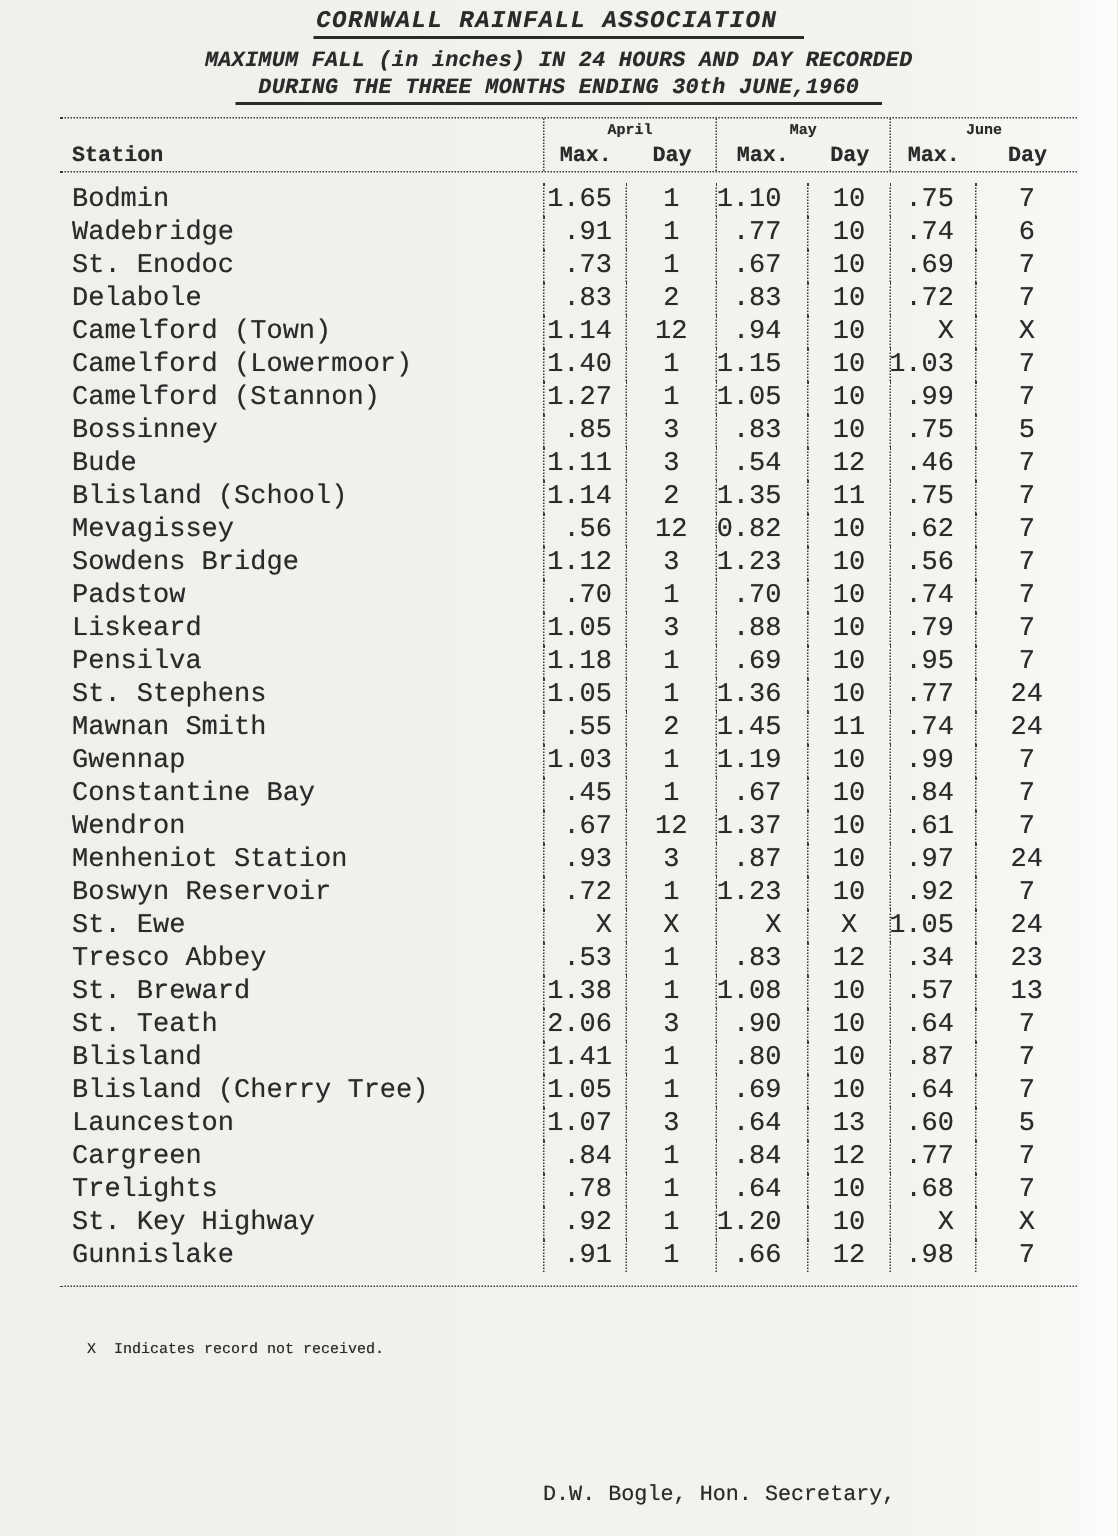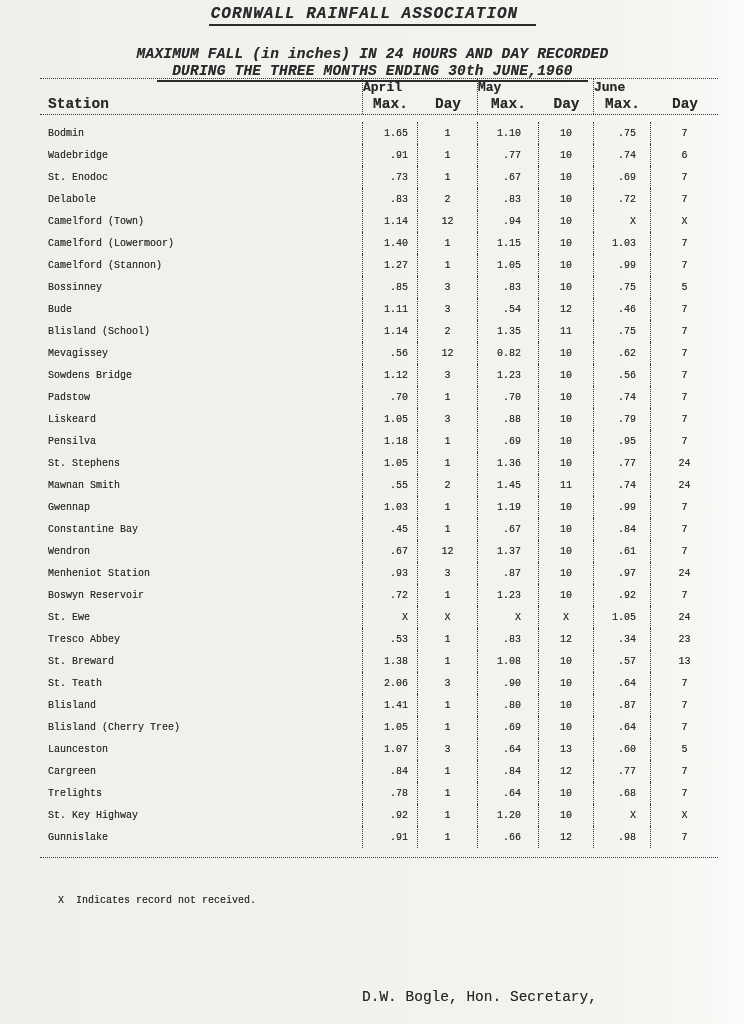--- a/index.html
+++ b/index.html
@@ -15,21 +15,21 @@
   }
   
   .title-block { position: absolute; top: 5px; left: 0; width: 100%; text-align: center; font-style: italic; }
   .doc-title {
     display: inline-block;
     font-size: 16px; font-weight: 700; letter-spacing: 1px;
     border-bottom: 2px solid #2b2b2b;
     padding: 0 18px 1px 2px;
   }
   .doc-sub1 {
-    margin-top: 20px;
+    margin-top: 7px;
     font-size: 14.5px; font-weight: 700; letter-spacing: 0.2px;
   }
   .doc-sub2 {
     display: inline-block;
     margin-top: 1px;
     font-size: 14.5px; font-weight: 700; letter-spacing: 0.2px;
     border-bottom: 2px solid #2b2b2b;
     padding: 0 15px 1px 15px;
   }
   
@@ -45,33 +45,33 @@
   }
   .th-station {
     display: flex; align-items: flex-end;
     padding: 0 0 2px 8px; font-size: 14.5px;
   }
   .month-group {
     border-left: 1.5px dotted #3a3a3a;
     display: flex; flex-direction: column; justify-content: space-between;
     padding: 1px 0 2px 0;
   }
-  .month-name { text-align: left; font-size: 13px; line-height: 16px; }
+  .month-name { text-align: center; font-size: 10px; line-height: 16px; }
   .sub-labels { display: grid; font-size: 14.5px; line-height: 16px; }
   .g-april { grid-template-columns: 55px 60px; }
   .g-may   { grid-template-columns: 61px 55px; }
   .g-june  { grid-template-columns: 57px 68px; }
   .sub-labels span { text-align: center; }
   .tbody { position: relative; }
   .trow {
     display: grid;
     grid-template-columns: 322px 55px 60px 61px 55px 57px 68px;
     height: 22px;
     align-items: center;
-    font-size: 10px;
+    font-size: 18px;
     box-sizing: border-box;
   }
   .trow:first-child { height: 29px; padding-top: 7px; }
   .trow:last-child  { height: 31px; padding-bottom: 9px; }
   .cell { height: 100%; display: flex; align-items: center; box-sizing: border-box; }
   .station { padding-left: 8px; white-space: nowrap; }
   .val { border-left: 1.5px dotted #3a3a3a; }
   .vmax { justify-content: flex-end; }
   .vday { justify-content: center; }
   .c-apr-max { padding-right: 9px; }

